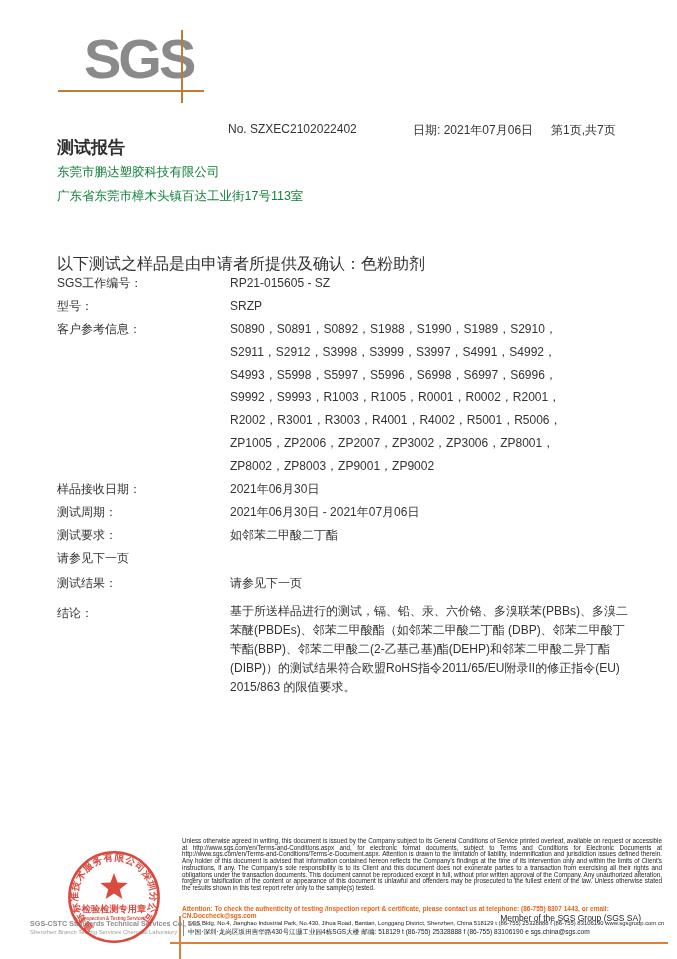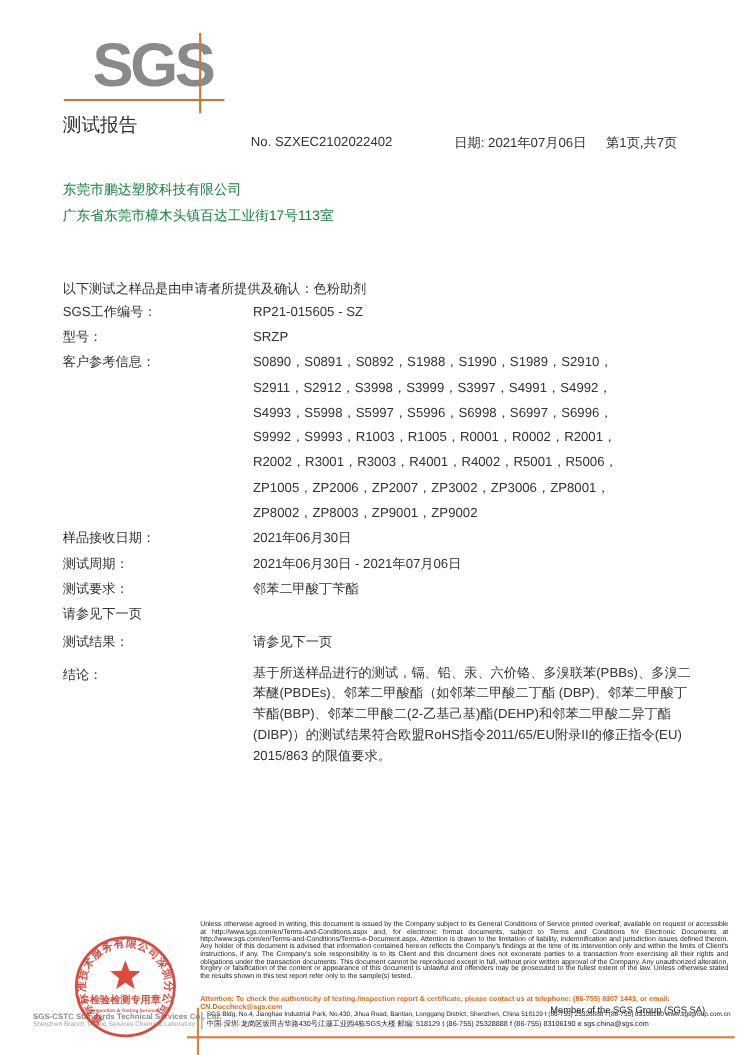--- a/index.html
+++ b/index.html
@@ -5,28 +5,28 @@
   * { margin:0; padding:0; box-sizing:border-box; }
   body { background:#ffffff; font-family:"Liberation Sans","DejaVu Sans",sans-serif; }
   .page { position:relative; width:677px; height:959px; background:#ffffff; overflow:hidden; margin:0 auto; color:#333; }
 
   
   .logo-text { position:absolute; left:84px; top:26px; font-size:56px; font-weight:bold; letter-spacing:-3px; color:#8a8a8a; font-family:"Liberation Sans",sans-serif; }
   .logo-hline { position:absolute; left:58px; top:90px; width:146px; height:2px; background:#c07b35; }
   .logo-vline { position:absolute; left:181px; top:30px; width:2px; height:73px; background:#c07b35; }
 
   
-  .hdr-title { position:absolute; left:57px; top:102px; font-size:17px; font-weight:normal; color:#2e2e2e; }
+  .hdr-title { position:absolute; left:57px; top:136px; font-size:17px; font-weight:bold; color:#2e2e2e; }
   .hdr-no    { position:absolute; left:228px; top:122px; font-size:12px; color:#333; }
   .hdr-date  { position:absolute; left:413px; top:122px; font-size:12px; color:#333; }
   .hdr-page  { position:absolute; left:551px; top:122px; font-size:12px; color:#333; }
 
   .applicant { position:absolute; left:57px; top:160px; font-size:12.5px; line-height:24px; color:#15803d; }
 
-  .intro { position:absolute; left:57px; top:254px; font-size:12px; color:#333; }
+  .intro { position:absolute; left:57px; top:254px; font-size:16px; color:#333; }
 
   .fields { position:absolute; left:57px; top:272px; width:586px; font-size:12px; color:#333; }
   .frow { display:flex; line-height:23px; }
   .flabel { width:173px; flex:none; }
   .fvalue { flex:1; }
   .ref-line { line-height:22.8px; }
   .frow.result { margin-top:2px; }
   .frow.conclusion { margin-top:7px; }
   .frow.conclusion .fvalue { line-height:19px; width:405px; max-width:405px; }
 
@@ -97,21 +97,21 @@
       <div class="fvalue">2021年06月30日</div>
     </div>
 
     <div class="frow">
       <div class="flabel">测试周期：</div>
       <div class="fvalue">2021年06月30日 - 2021年07月06日</div>
     </div>
 
     <div class="frow">
       <div class="flabel">测试要求：</div>
-      <div class="fvalue">邻苯二甲酸丁苄酯</div>
+      <div class="fvalue">如邻苯二甲酸二丁酯</div>
     </div>
 
     <div class="frow">
       <div class="fvalue">请参见下一页</div>
     </div>
 
     <div class="frow result">
       <div class="flabel">测试结果：</div>
       <div class="fvalue">请参见下一页</div>
     </div>

